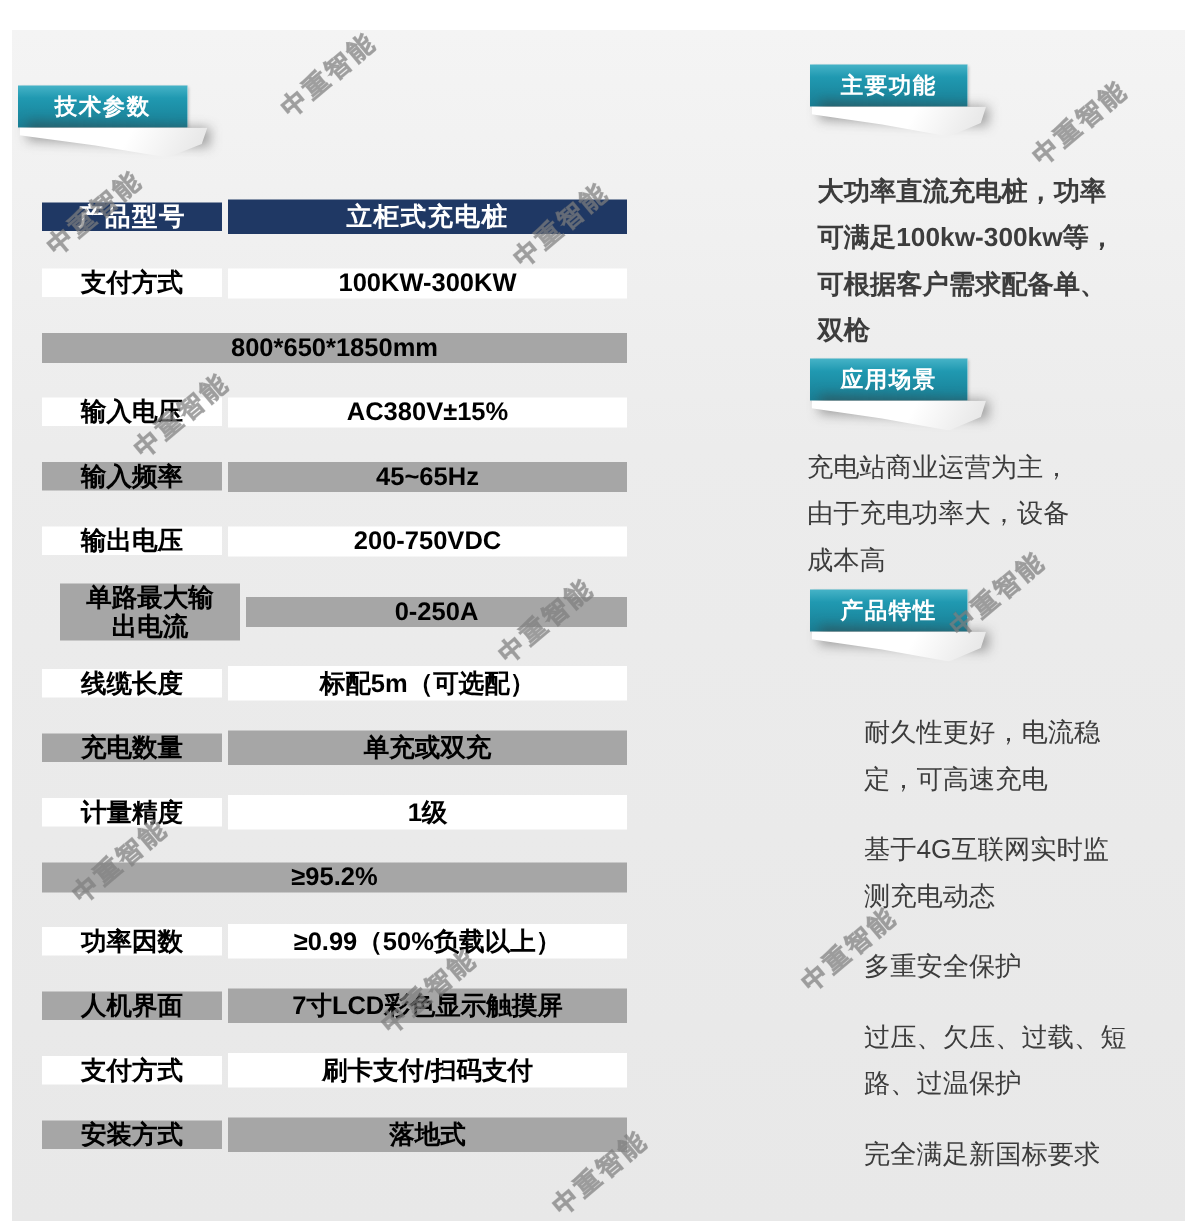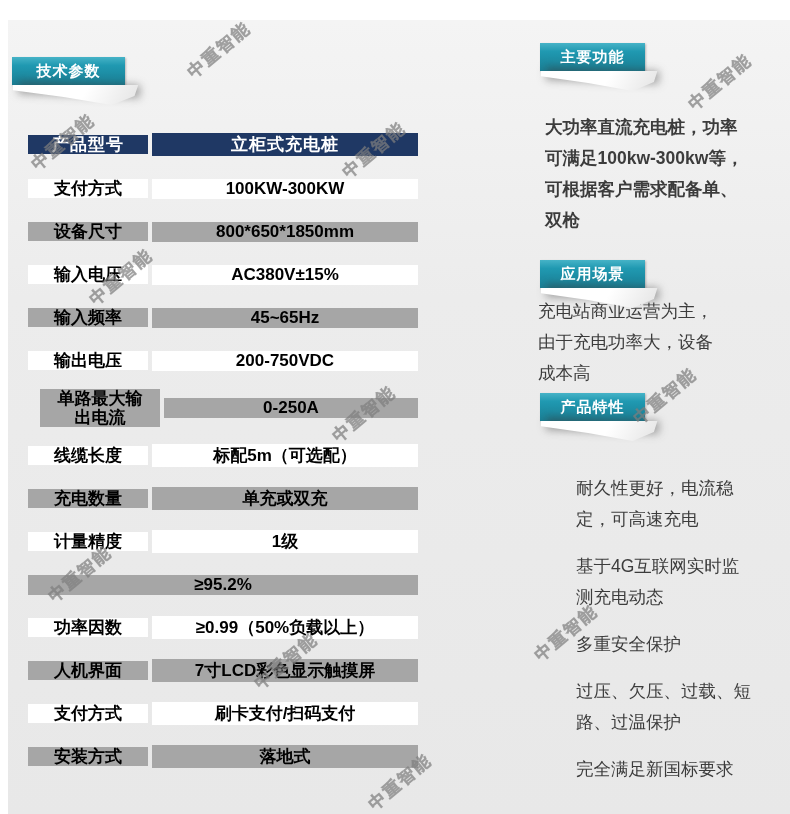--- a/index.html
+++ b/index.html
@@ -27,21 +27,21 @@
     width:108%; height:13px; background:rgba(60,60,60,0.45);
     filter:blur(4px); transform:rotate(2deg); z-index:-1;
   }
   .ribbon::after {
     content:""; position:absolute; top:100%; left:1px; width:112%; height:20px;
     background:linear-gradient(120deg,#ffffff 55%,#e3e3e3 100%);
     clip-path:polygon(0 0, 99% 0, 96% 55%, 78% 100%, 40% 60%, 0 26%);
   }
   #ribbon-tech { left:12px; top:57px; width:113px; }
   #ribbon-main { left:540px; top:43px; }
-  #ribbon-app  { left:540px; top:260px;align-items:center; }
+  #ribbon-app  { left:540px; top:239px;align-items:center; }
   #ribbon-feat { left:540px; top:393px; }
 
   
   #spec-table { position:absolute; left:28px; top:122px; width:390px; z-index:2; }
   .trow { display:flex; height:43px; font-weight:bold; font-size:17px; color:#000;align-items:center; }
   .trow.head { height:45px; font-size:17px; }
   .trow.tall { height:52px;padding-left:12px; }
   .cell { display:flex; align-items:center; justify-content:center; text-align:center; background:#fff; }
   .lbl { width:120px; margin-right:4px; white-space:pre-line; line-height:1.12; }
   .val { flex:1; }
@@ -90,21 +90,20 @@
     <div class="trow head">
       <div class="cell lbl">产品型号</div>
       <div class="cell val">立柜式充电桩</div>
     </div>
     <div id="table-rows">
         <div class="trow white">
           <div class="cell lbl">支付方式</div>
           <div class="cell val">100KW-300KW</div>
         </div>
         <div class="trow gray">
-          <div class="cell lbl">设备尺寸</div>
           <div class="cell val">800*650*1850mm</div>
         </div>
         <div class="trow white">
           <div class="cell lbl">输入电压</div>
           <div class="cell val">AC380V±15%</div>
         </div>
         <div class="trow gray">
           <div class="cell lbl">输入频率</div>
           <div class="cell val">45~65Hz</div>
         </div>

